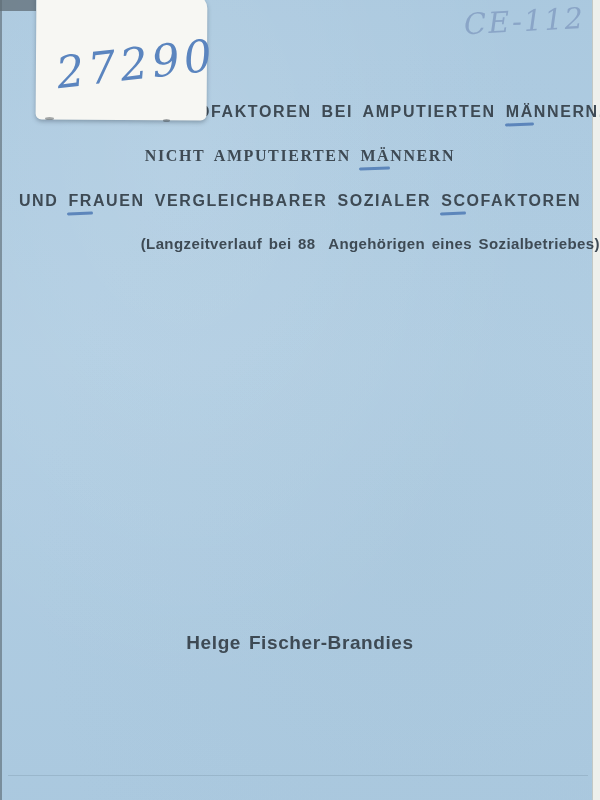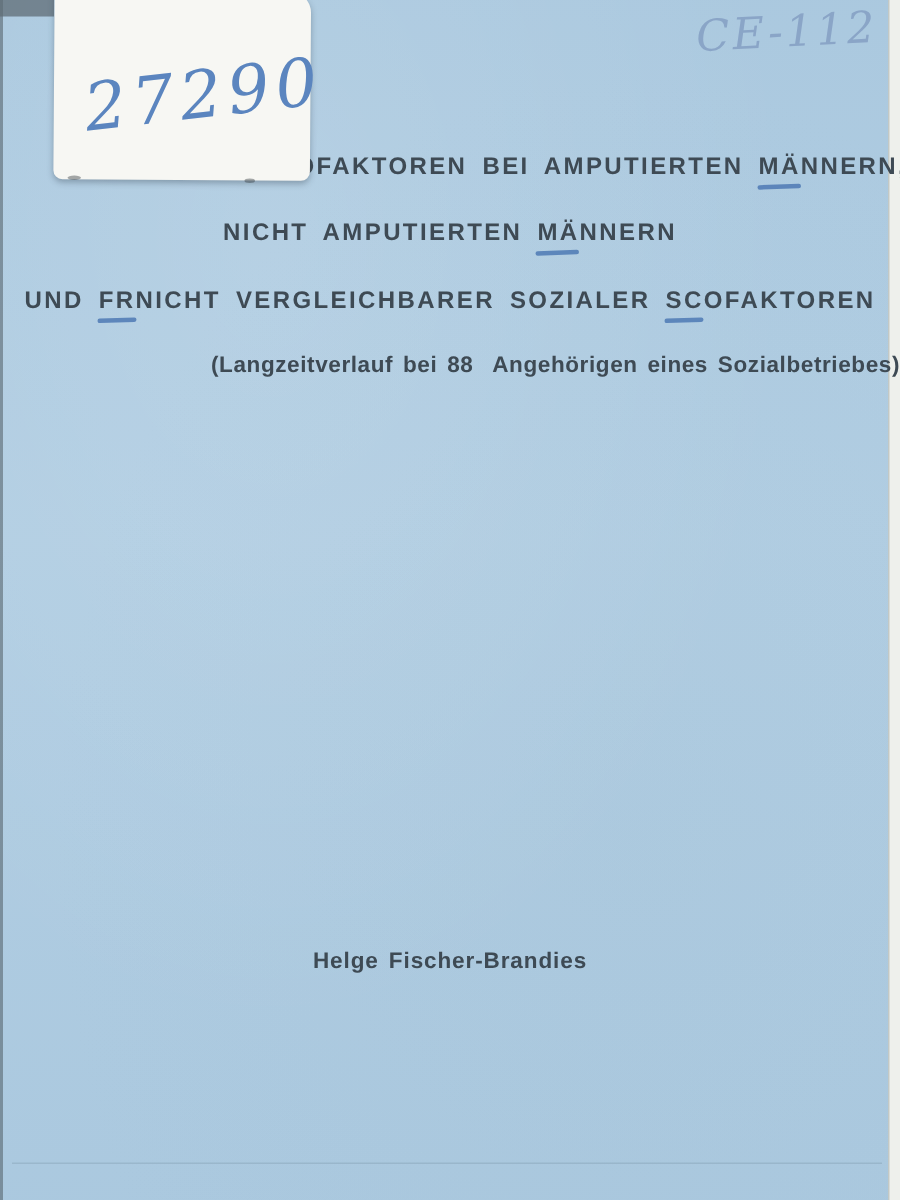--- a/index.html
+++ b/index.html
@@ -90,29 +90,29 @@
     position: absolute;
     color: #3e4a54;
     font-weight: bold;
     letter-spacing: 1.6px;
     word-spacing: 4px;
     white-space: pre;
     z-index: 2;
   }
   .title-line { font-size: 16px; }
   .line1 { left: 197px; top: 103px; }
-  .line2 { left: 0; top: 147px; width: 600px; text-align: center; }
+  .line2 { left: 0; top: 147px; width: 600px; text-align: center; font-family: Liberation Serif, serif; }
   .line3 { left: 0; top: 192px; width: 600px; text-align: center; }
   .subtitle {
     left: 0; top: 235px; width: 600px; text-align: right;
     font-size: 15px; letter-spacing: 0.4px; word-spacing: 2px;
   }
   .author {
     left: 0; top: 632px; width: 600px; text-align: center;
-    font-size: 15px; letter-spacing: 0.6px; word-spacing: 2px;
+    font-size: 19px; letter-spacing: 0.6px; word-spacing: 2px;
   }
 
   
   .pen-mark { position: relative; }
   .pen-mark::after {
     content: "";
     position: absolute;
     left: -1px; right: 0; bottom: -6px; height: 3px;
     background: rgba(78, 121, 180, 0.85);
     border-radius: 3px;
@@ -126,21 +126,21 @@
 
   <div class="edge-left"></div>
   <div class="corner-smudge"></div>
   <div class="edge-right"></div>
   <div class="crease-line"></div>
 
   <div class="print title-line line1"><span>OFAKTOREN BEI AMPUTIERTEN </span><span class="pen-mark">MÄ</span><span>NNERN,</span></div>
 
   <div class="print title-line line2"><span>NICHT AMPUTIERTEN </span><span class="pen-mark">MÄ</span><span>NNERN</span></div>
 
-  <div class="print title-line line3"><span>UND </span><span class="pen-mark">FR</span><span>NICHT VERGLEICHBARER SOZIALER </span><span class="pen-mark">SC</span><span>OFAKTOREN</span></div>
+  <div class="print title-line line3"><span>UND </span><span class="pen-mark">FR</span><span>AUEN VERGLEICHBARER SOZIALER </span><span class="pen-mark">SC</span><span>OFAKTOREN</span></div>
 
   <div class="print subtitle">(Langzeitverlauf bei 88  Angehörigen eines Sozialbetriebes)</div>
 
   <div class="print author">Helge Fischer-Brandies</div>
 
   <div class="sticker">
     <span class="sticker-number">27290</span>
   </div>
   <div class="smudge smudge-a"></div>
   <div class="smudge smudge-b"></div>

